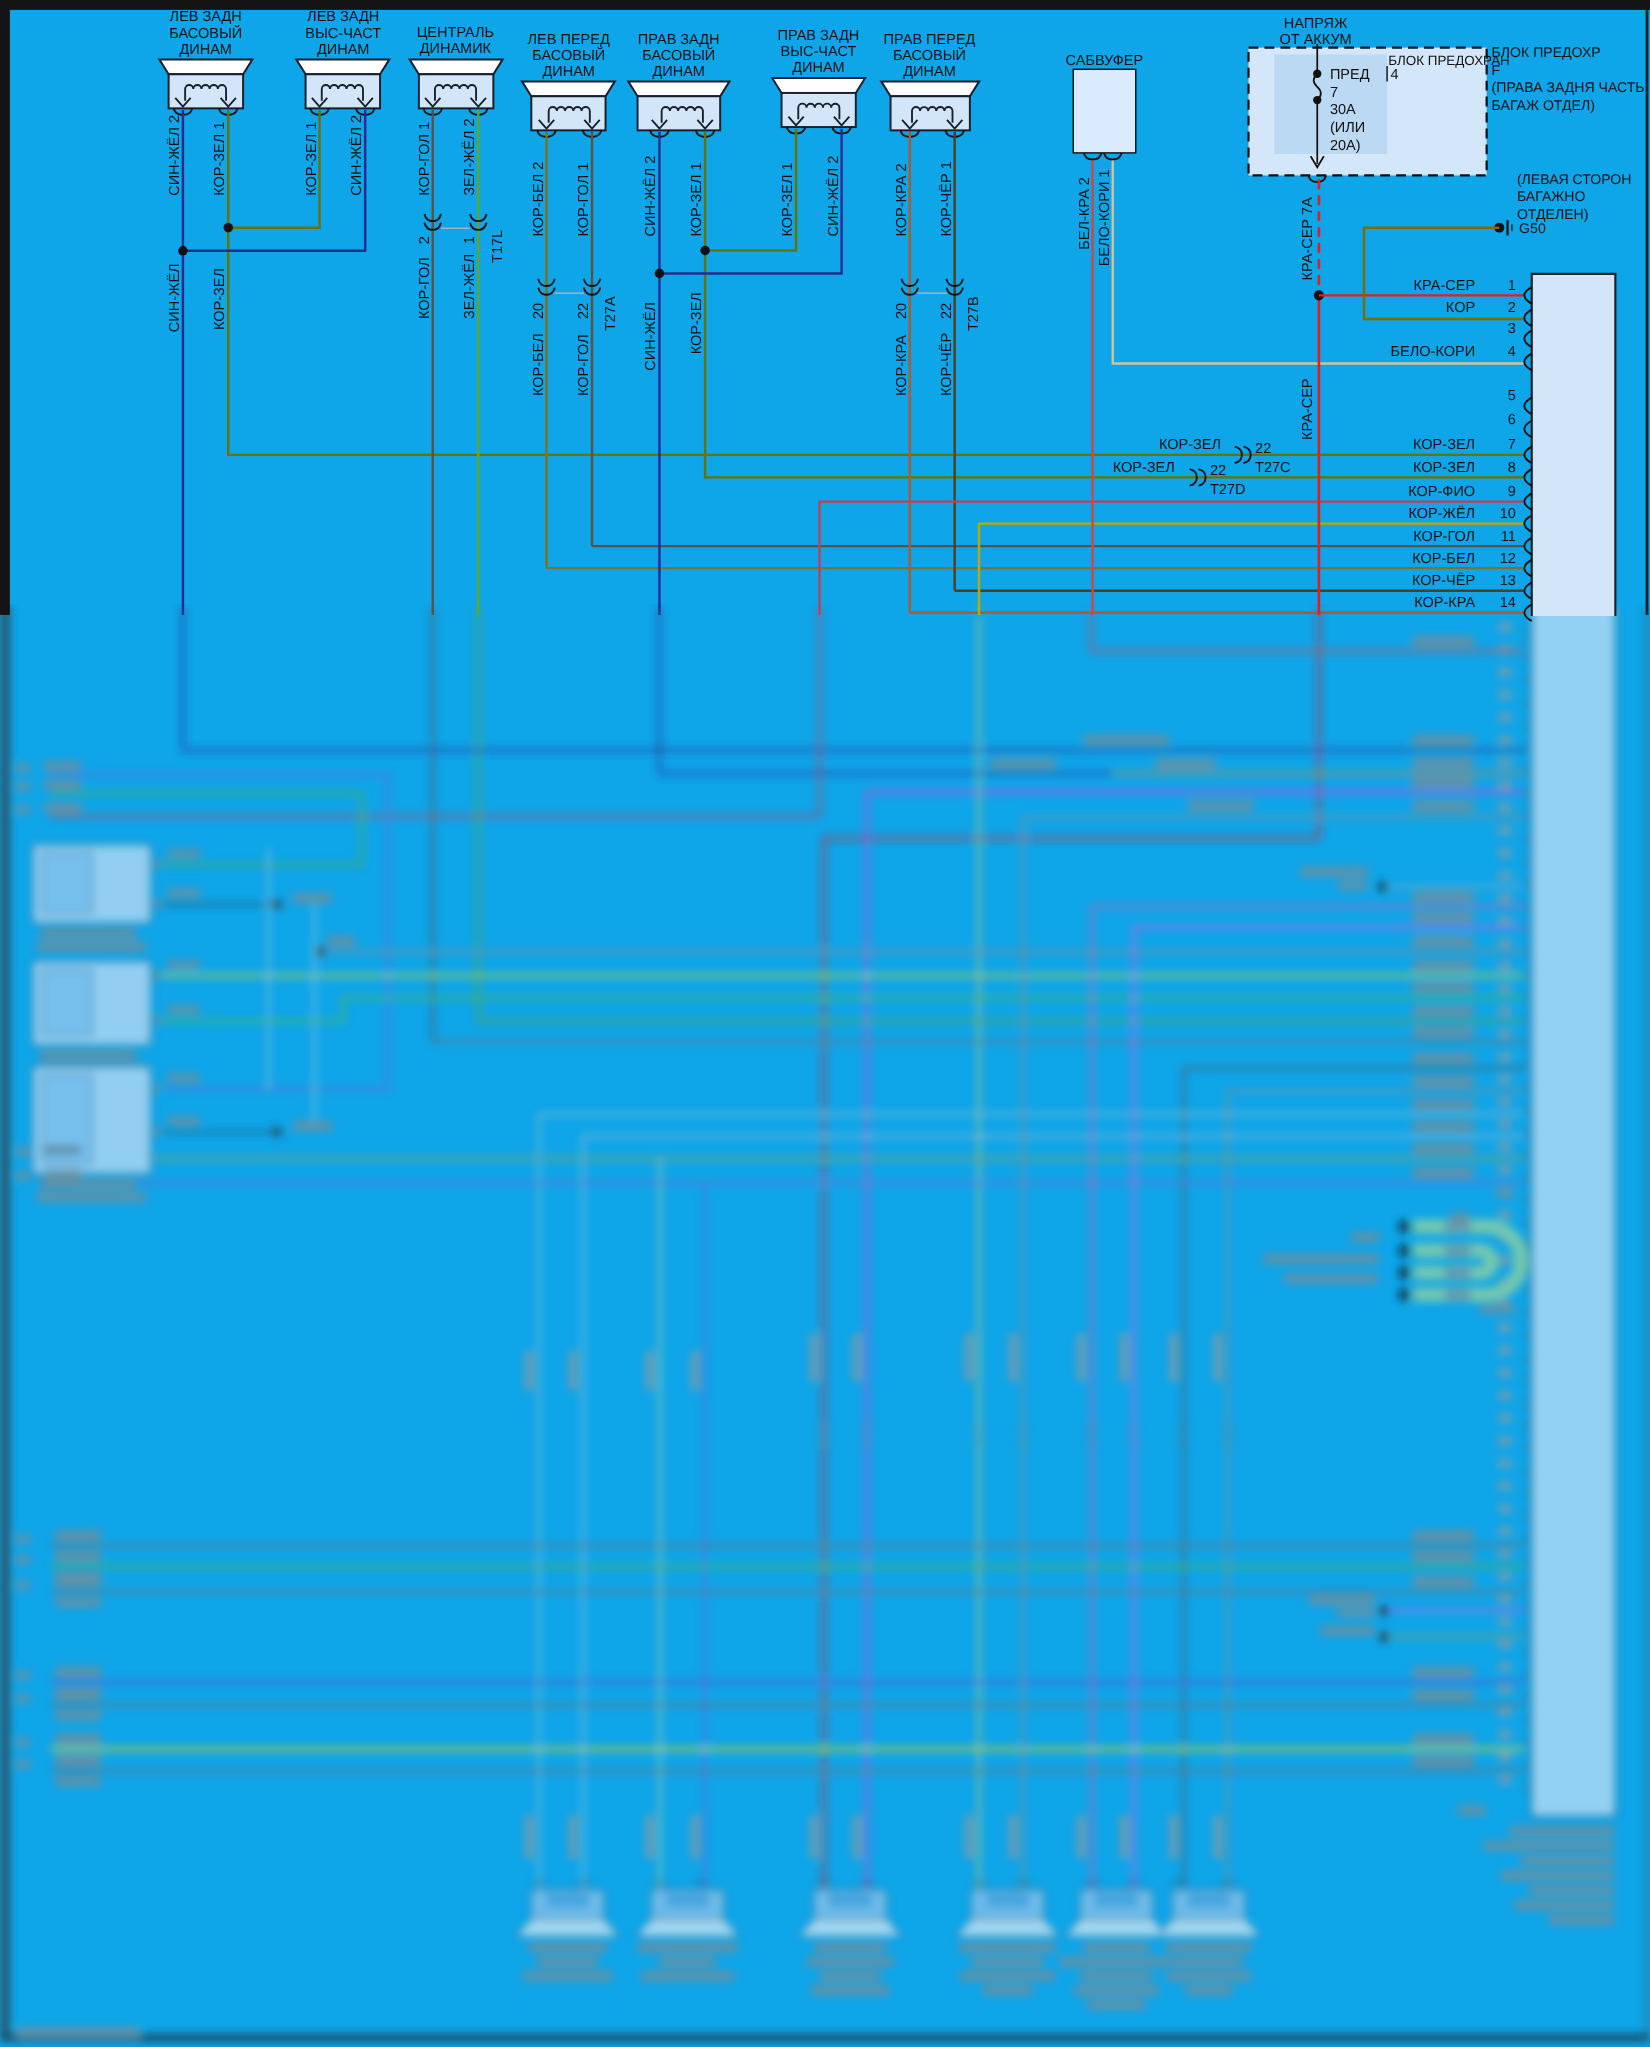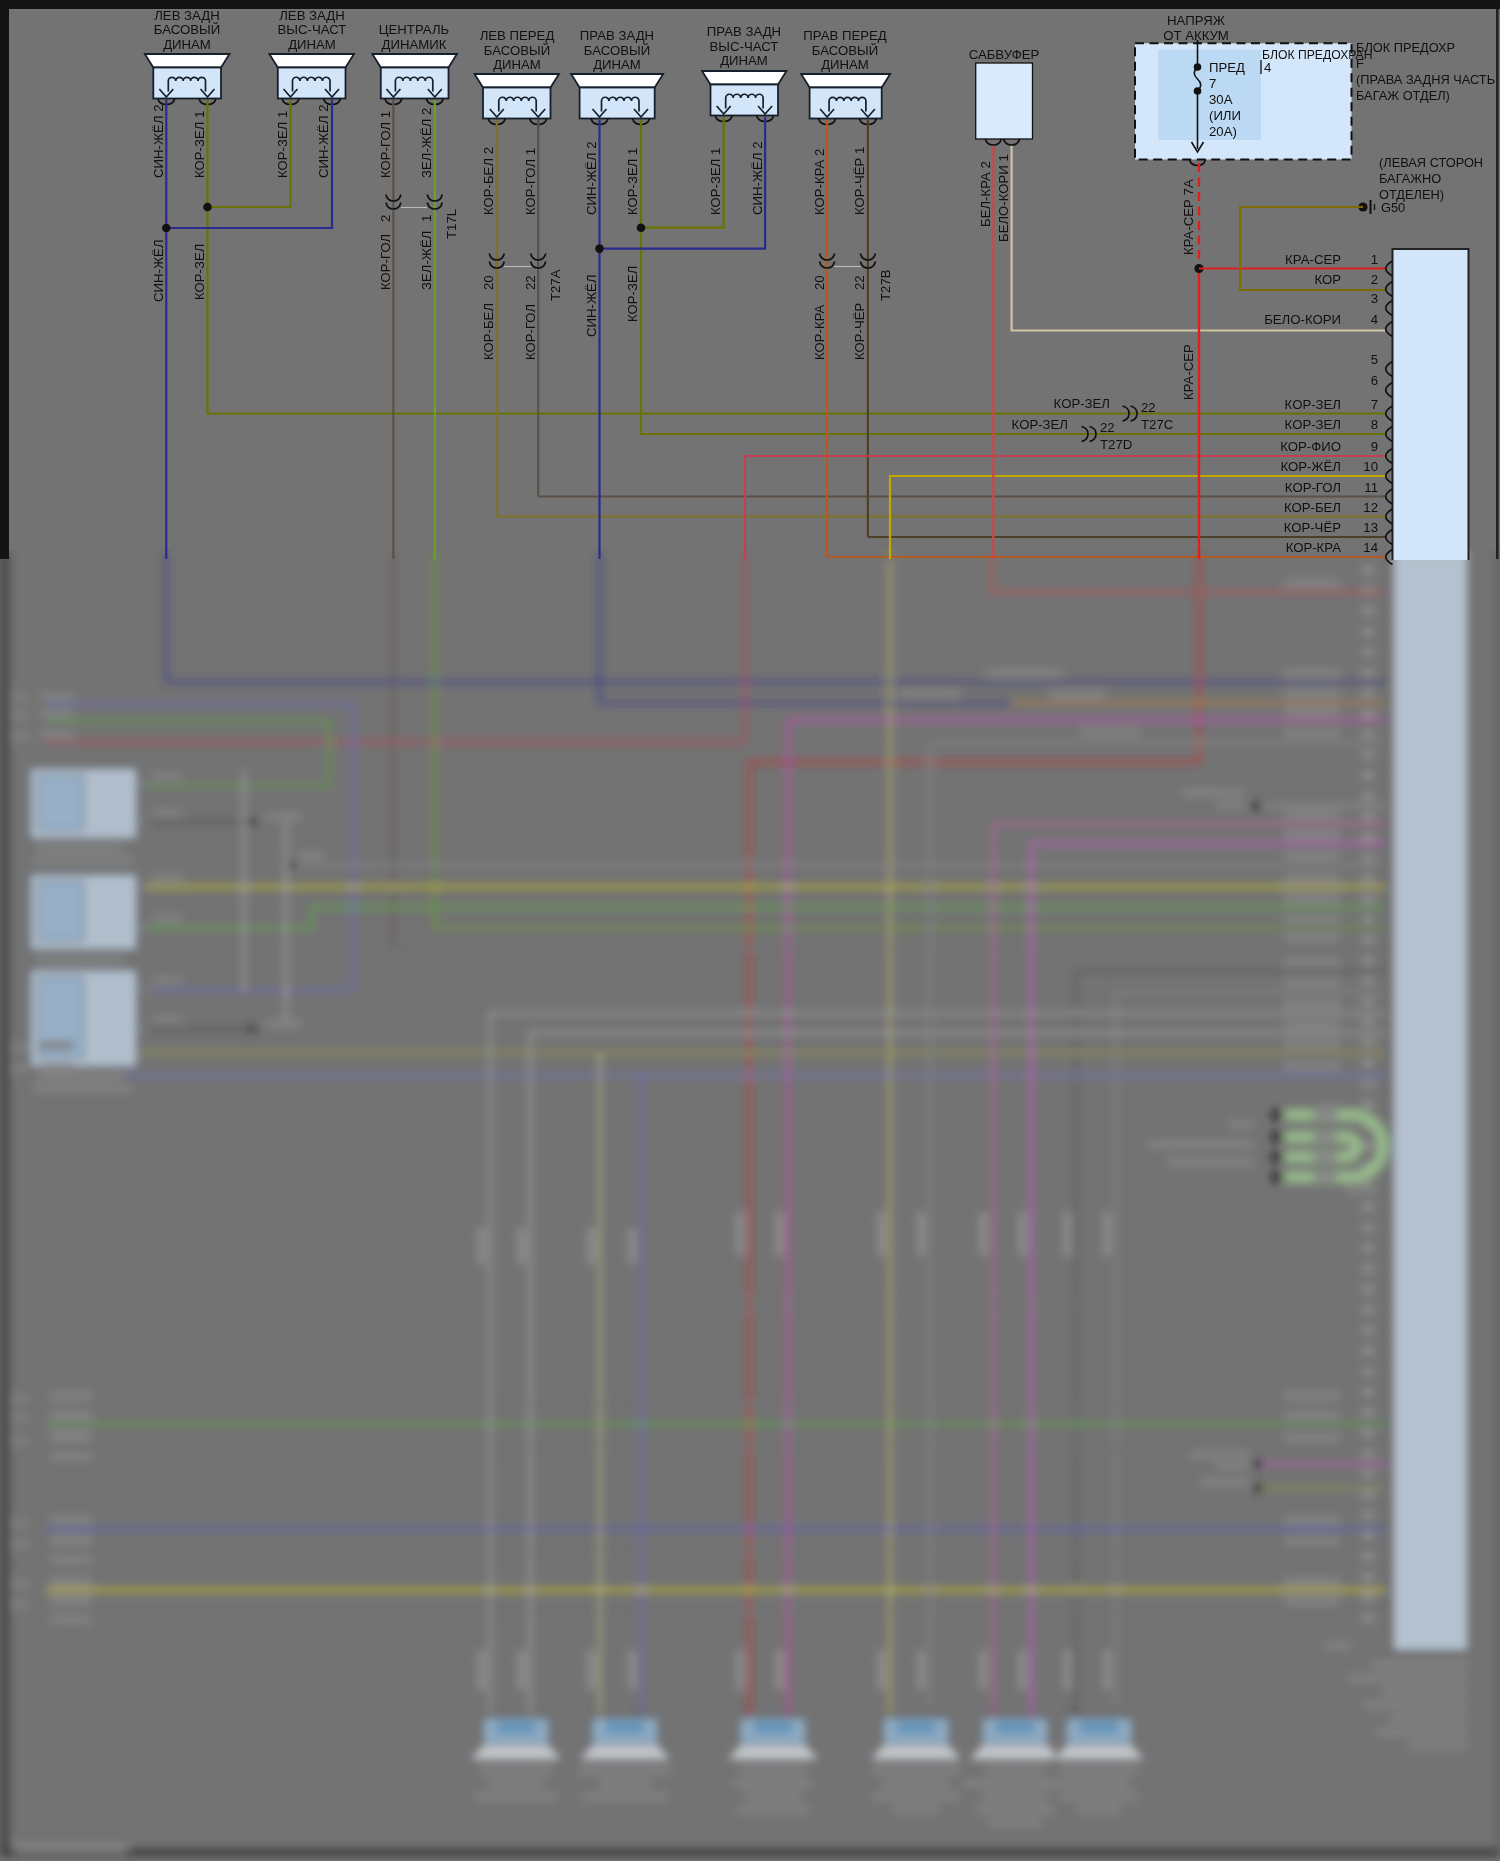--- a/index.html
+++ b/index.html
@@ -1,15 +1,15 @@
 <!DOCTYPE html>
 <html><head><meta charset="utf-8"><title>d</title>
 <style>
 html,body{margin:0;padding:0;background:#fff}
-#page{position:relative;width:1500px;height:1861px;background:#737373;overflow:hidden}
+#page{position:relative;width:1500px;height:1861px;background:#0ea5e9;overflow:hidden}
 text{font-family:"Liberation Sans",sans-serif}
 </style></head>
 <body>
 <div id="page">
 <svg width="1500" height="1861" viewBox="0 0 1500 1861">
 <defs>
 <filter id="bf" x="-3%" y="-2%" width="106%" height="104%">
           <feGaussianBlur stdDeviation="4"></feGaussianBlur>
         </filter>
 <clipPath id="cp">

